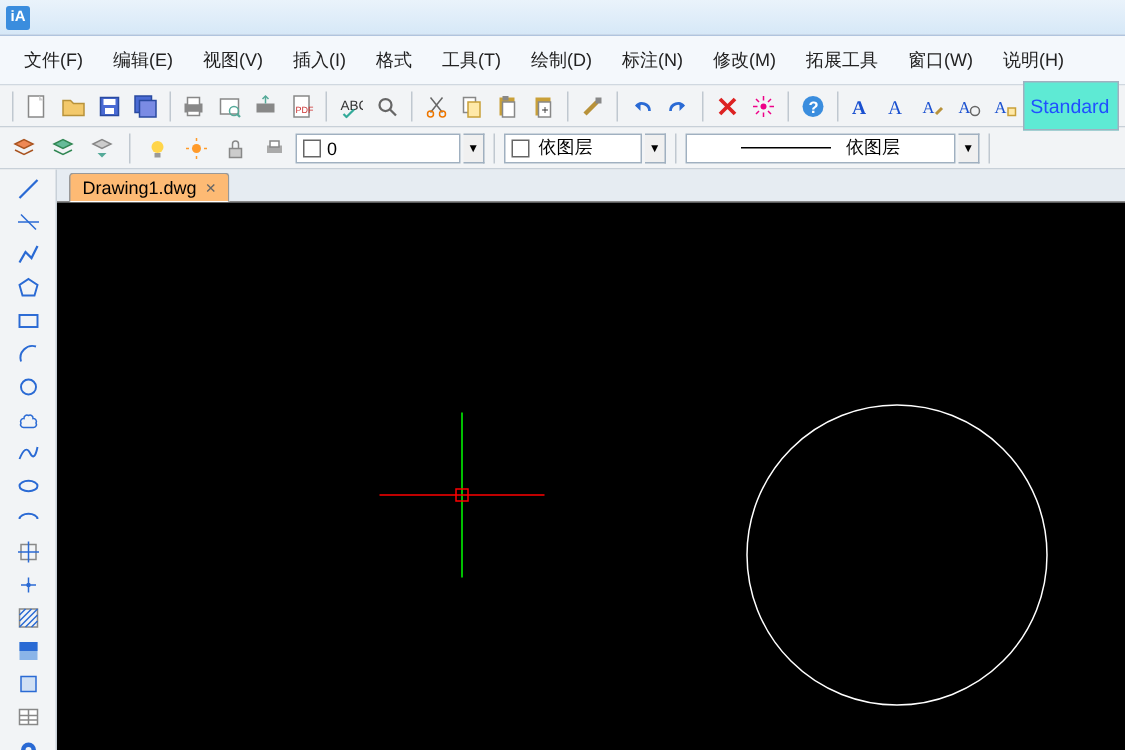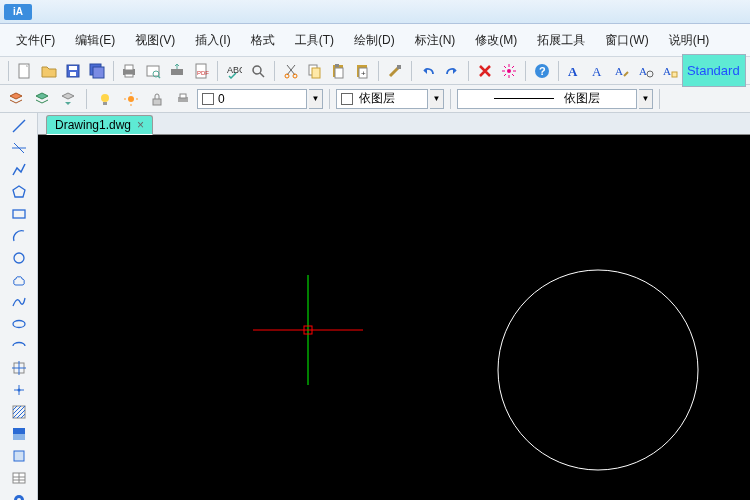--- a/index.html
+++ b/index.html
@@ -1,35 +1,35 @@
 <!DOCTYPE html>
 <html><head>
 <meta charset="utf-8">
 <style>
   * { box-sizing: border-box; margin: 0; padding: 0; }
   body { font-family: "Microsoft YaHei", Tahoma, sans-serif; font-size: 12px; background: #f0f0f0; width: 750px; height: 500px; overflow: hidden; }
   .titlebar { height: 24px; background: linear-gradient(#eaf3fb,#d6e8f7); display: flex; align-items: center; padding: 0 4px; border-bottom: 1px solid #b0c4de; }
-  .titlebar .appicon { width: 28px; height: 16px; background: #3a8dde; border-radius: 2px; display: flex; align-items: center; justify-content: center; color: #fff; font-size: 10px; font-weight: bold; margin-right: 6px; }
+  .titlebar .appicon { width: 16px; height: 16px; background: #3a8dde; border-radius: 2px; display: flex; align-items: center; justify-content: center; color: #fff; font-size: 10px; font-weight: bold; margin-right: 6px; }
   .titlebar .title { color: #1a3a5a; font-size: 13px; }
   .menubar { height: 22px; background: #f4f8fc; display: flex; align-items: center; padding: 16px 8px; gap: 4px; border-bottom: 1px solid #d0d8e0; }
   .menubar .mitem { padding: 2px 8px; color: #222; cursor: default; }
   .toolbar { height: 28px; background: #f2f4f6; display: flex; align-items: center; padding: 0 4px; border-bottom: 1px solid #c8d0d8; }
   .tbtn { width: 22px; height: 22px; margin: 0 1px; display: flex; align-items: center; justify-content: center; border: 1px solid transparent; border-radius: 2px; }
   .sep { width: 1px; height: 20px; background: #c0c8d0; margin: 0 4px; }
   .style-input { height: 33px; border: 1px solid #a0b0c0; font-size: 13px; font-family: Arial; color: #2050ff; padding: 0 4px; width: 64px; background: #5eead4; }
   .propbar { height: 28px; background: #f2f4f6; display: flex; align-items: center; padding: 0 4px; border-bottom: 1px solid #c8d0d8; gap: 2px; }
   .pinput { height: 20px; border: 1px solid #a0b0c0; background: #fff; font-size: 12px; padding: 0 4px; display: flex; align-items: center; justify-content: space-between; }
   .swatch { width: 12px; height: 12px; border: 1px solid #666; }
   .dropbtn { width: 14px; height: 20px; border: 1px solid #a0b0c0; border-left: none; background: #f0f0f0; display: flex; align-items: center; justify-content: center; font-size: 8px; }
   .main { display: flex; height: calc(500px - 24px - 22px - 28px - 28px); }
   .sidebar { width: 38px; background: #f2f4f6; border-right: 1px solid #c8d0d8; display: flex; flex-direction: column; align-items: center; padding-top: 2px; }
   .sidebar .sbtn { width: 22px; height: 22px; margin: 1px 0; display: flex; align-items: center; justify-content: center; border: 1px solid transparent; border-radius: 2px; }
   .canvas-wrap { flex: 1; display: flex; flex-direction: column; }
   .tabbar { height: 22px; background: #e6ecf2; display: flex; align-items: flex-end; padding-left: 8px; border-bottom: 1px solid #888; }
-  .tab { height: 20px; background: #5eead4; border: 1px solid #999; border-bottom: 1px solid #fff; border-radius: 3px 3px 0 0; padding: 0 8px; display: flex; align-items: center; gap: 6px; font-size: 12px; position: relative; top: 1px; }
+  .tab { height: 20px; background: #fdba74; border: 1px solid #999; border-bottom: 1px solid #fff; border-radius: 3px 3px 0 0; padding: 0 8px; display: flex; align-items: center; gap: 6px; font-size: 12px; position: relative; top: 1px; }
   .tab .close { font-family: Arial; color: #666; }
   .canvas { flex: 1; background: #000; position: relative; overflow: hidden; }
 </style>
 </head>
 <body>
 
 <div class="titlebar">
   <div class="appicon">iA</div>
 </div>
 

